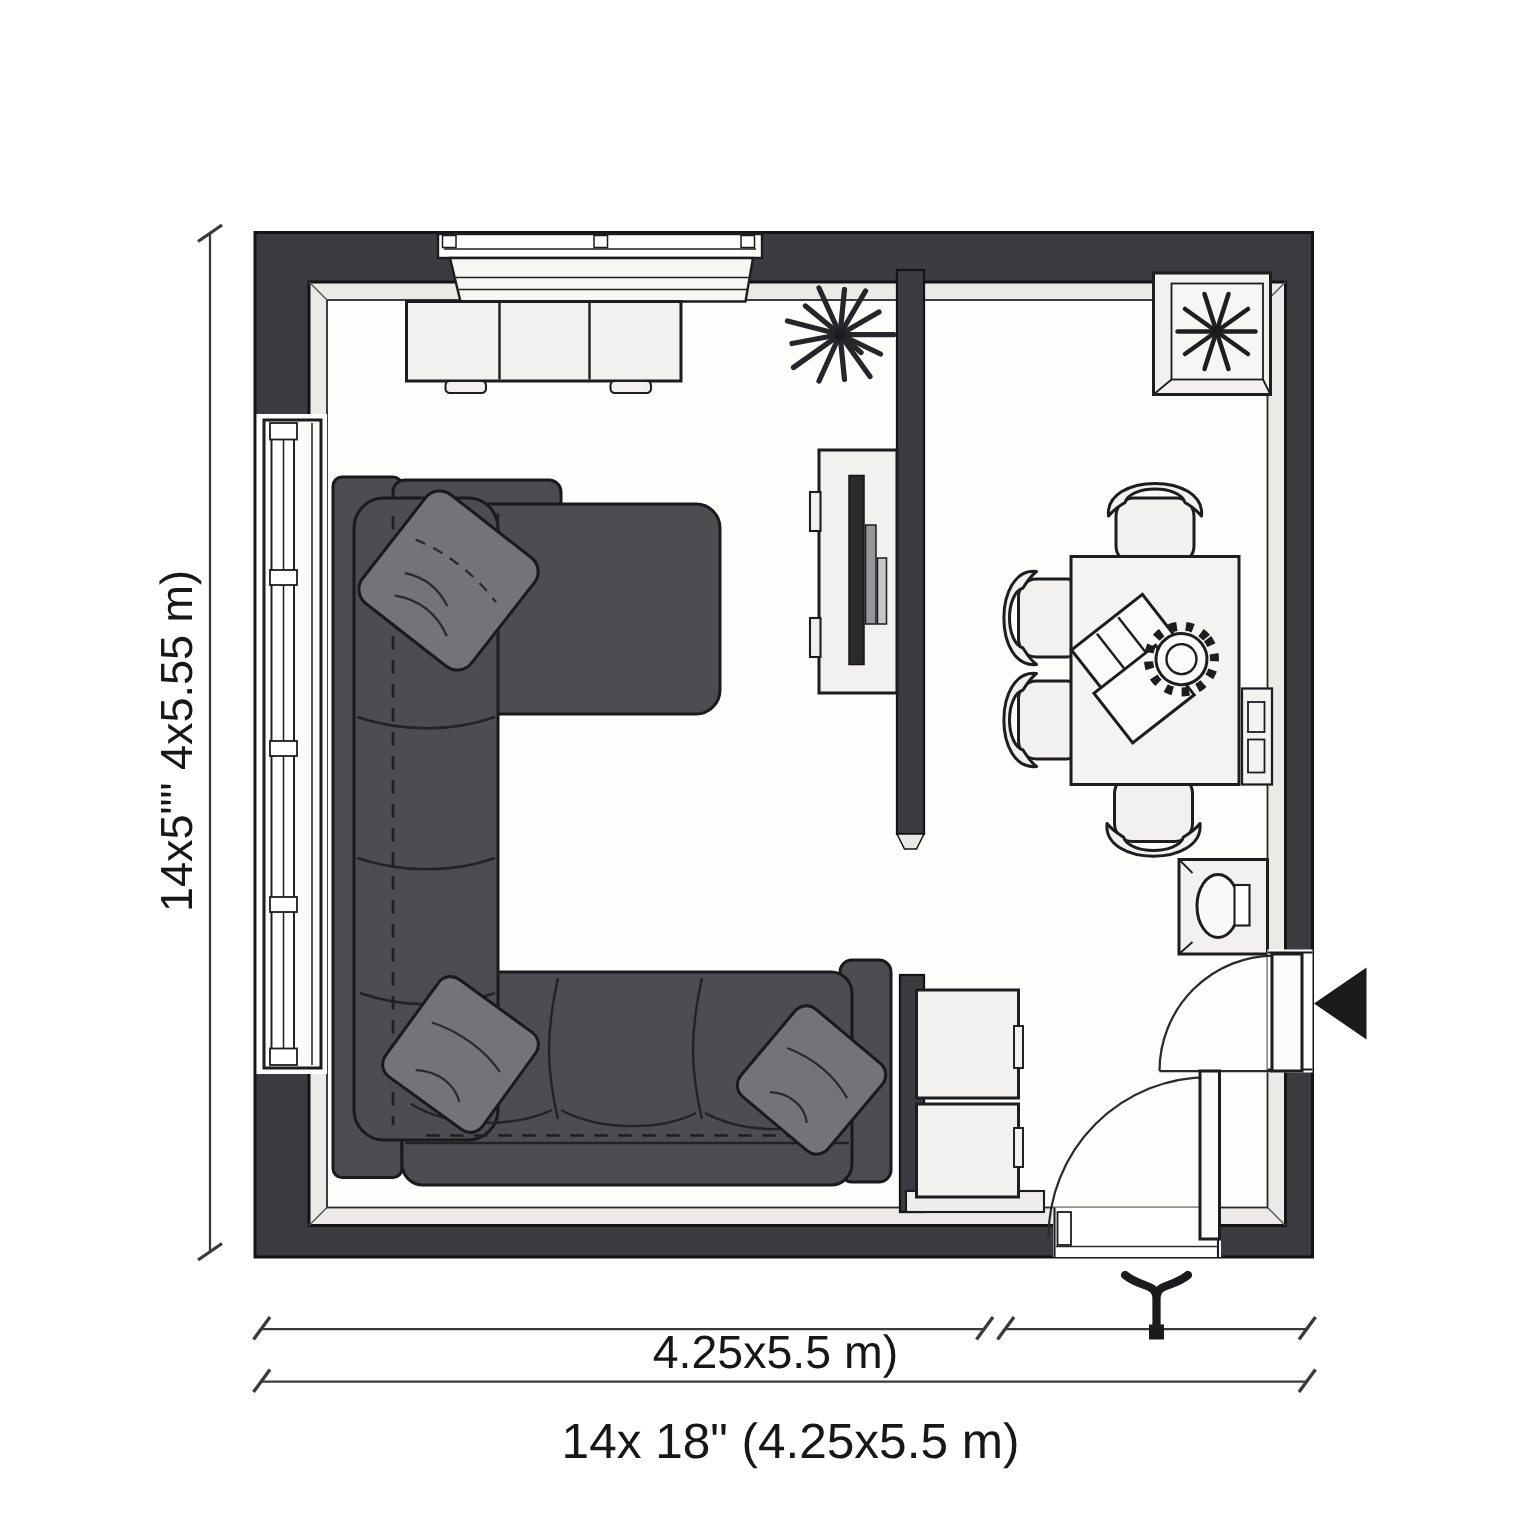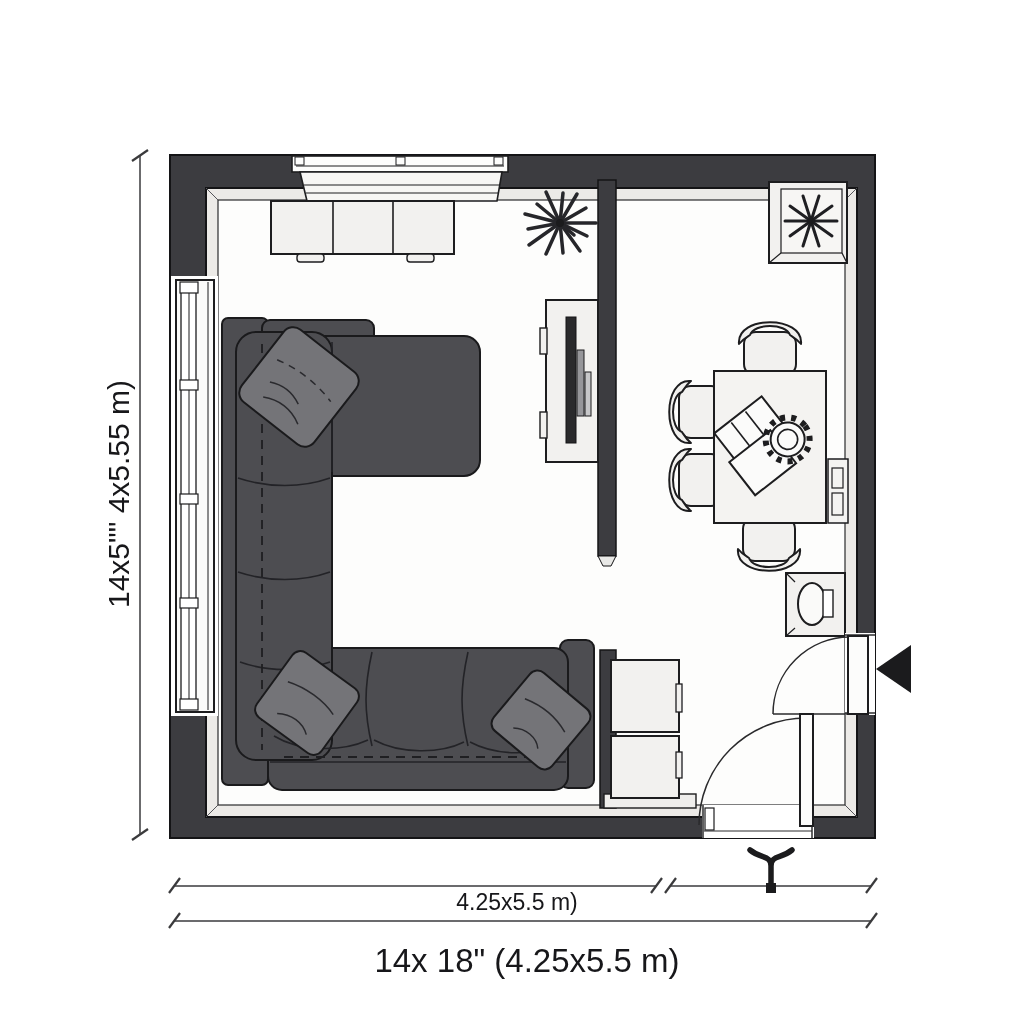--- a/index.html
+++ b/index.html
@@ -3,21 +3,21 @@
 <meta charset="utf-8">
 <style>
   html,body{margin:0;padding:0;background:#ffffff;}
   #canvas{position:relative;width:1024px;height:1024px;background:#ffffff;overflow:hidden;
           font-family:"Liberation Sans", sans-serif;}
   #plan-svg{position:absolute;left:0;top:0;}
   .dim-label{position:absolute;color:#17171a;white-space:nowrap;
              font-family:"Liberation Sans", sans-serif;}
   #label-side{left:119px;top:494px;font-size:30px;
               transform:translate(-50%,-50%) rotate(-90deg);}
-  #label-width{left:517px;top:902px;font-size:23px;transform:translate(-50%,-50%);text-align:center;}
+  #label-width{left:517px;top:902px;font-size:31px;transform:translate(-50%,-50%);text-align:center;}
   #label-overall{left:527px;top:961px;font-size:33px;transform:translate(-50%,-50%);}
 </style>
 </head>
 <body>
 
 <div id="canvas">
 
 <svg id="plan-svg" width="1024" height="1024" viewBox="0 0 1024 1024">
 
   <defs>

